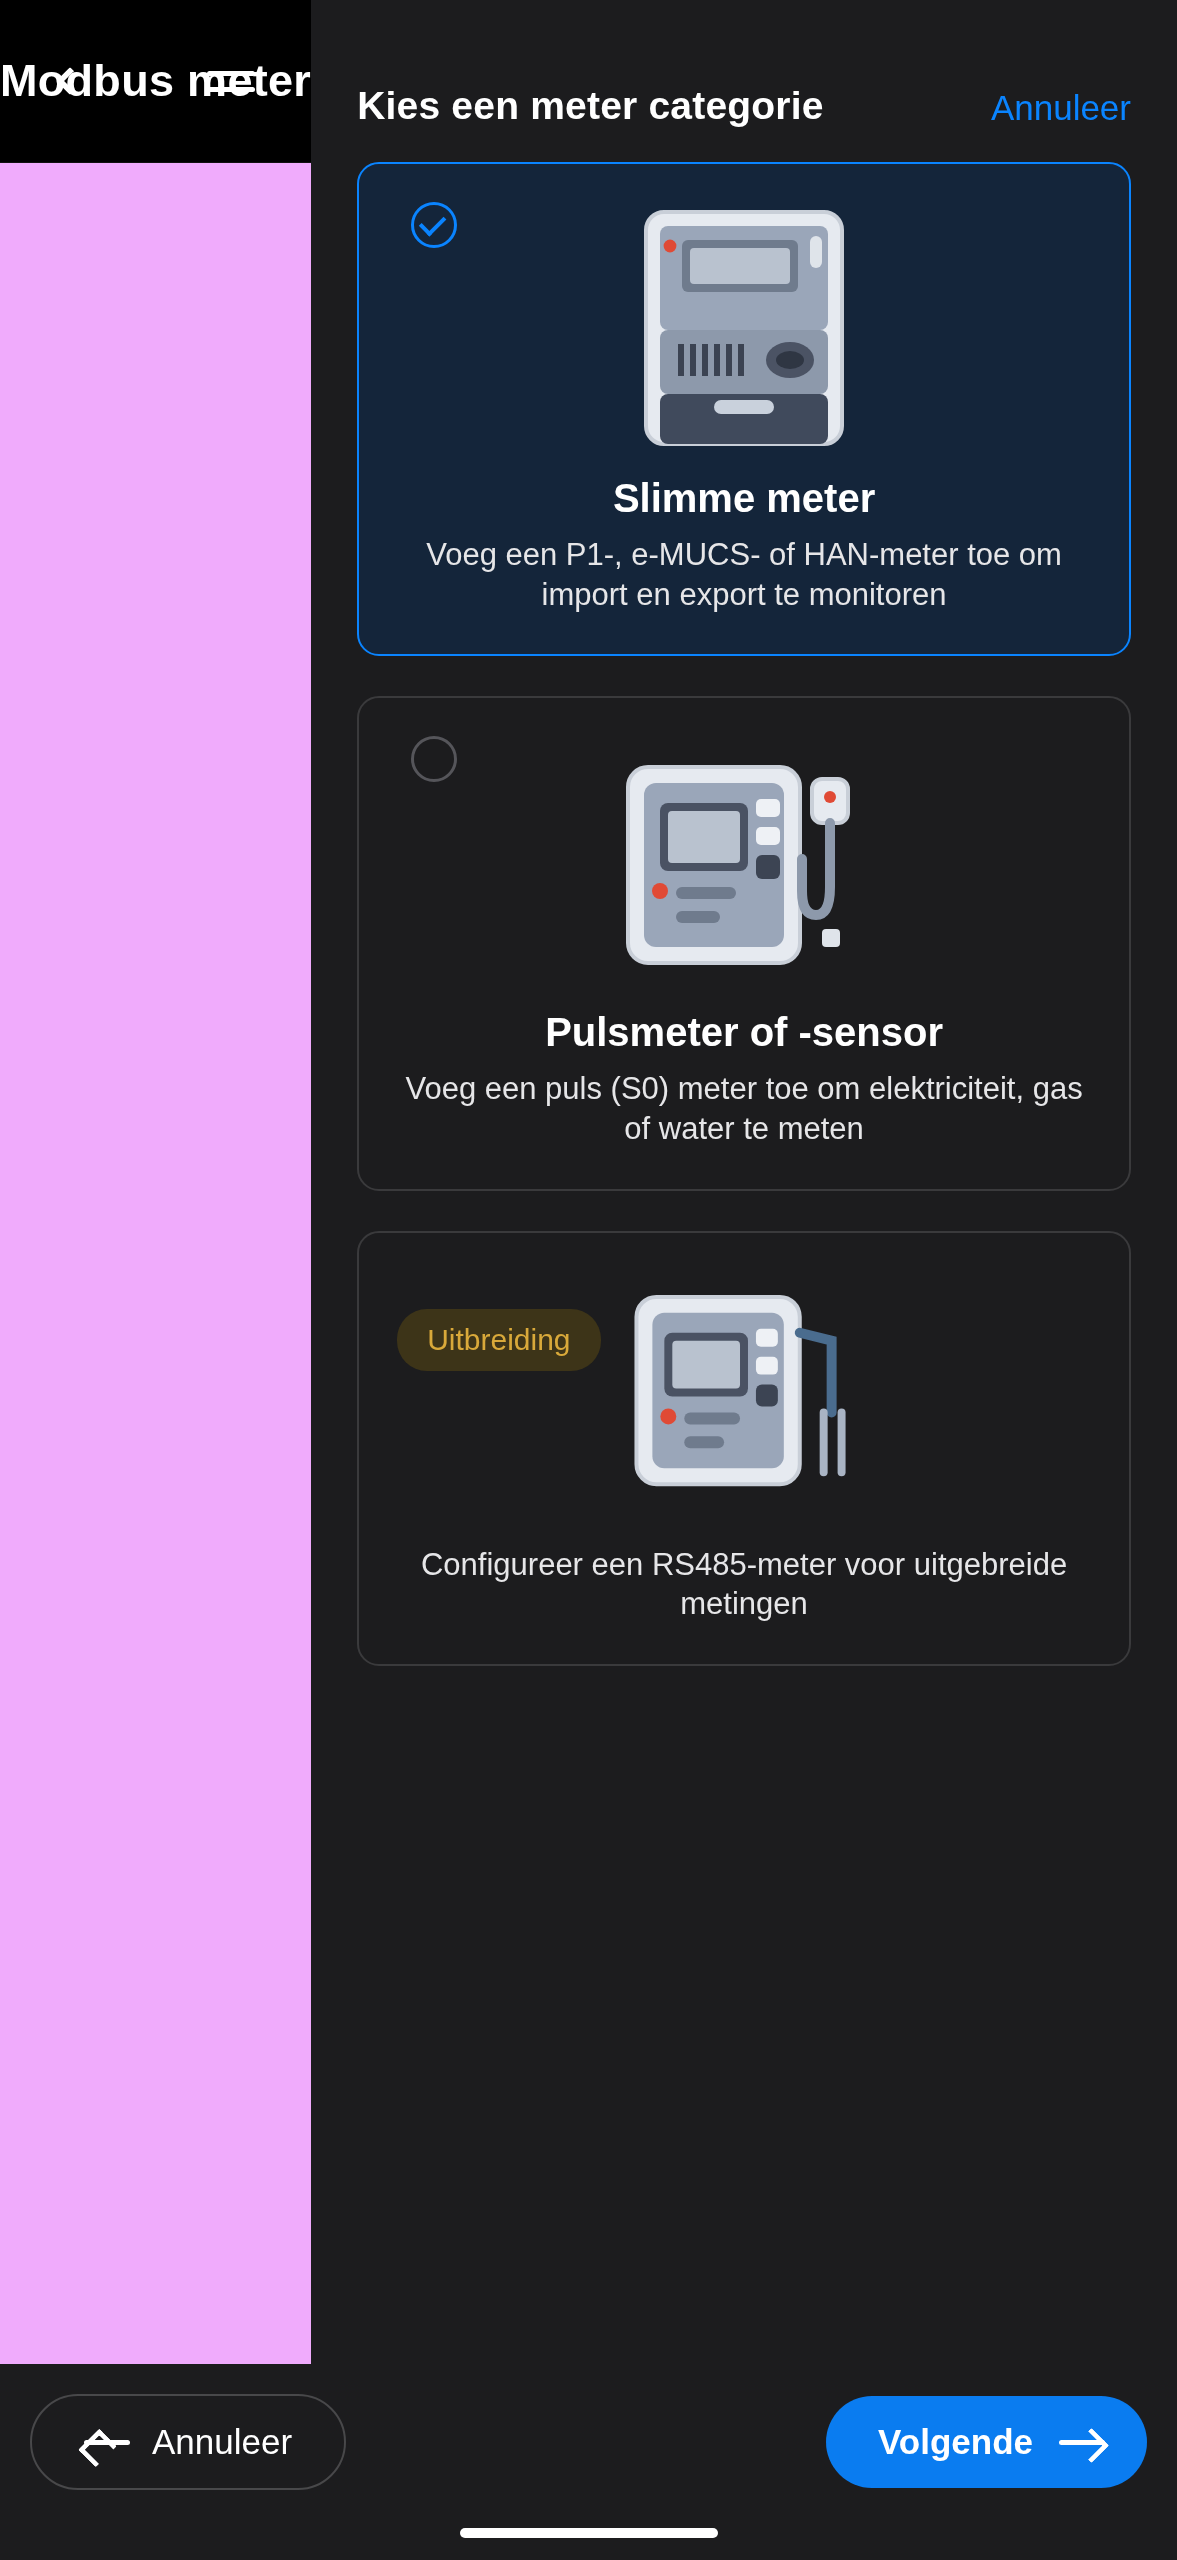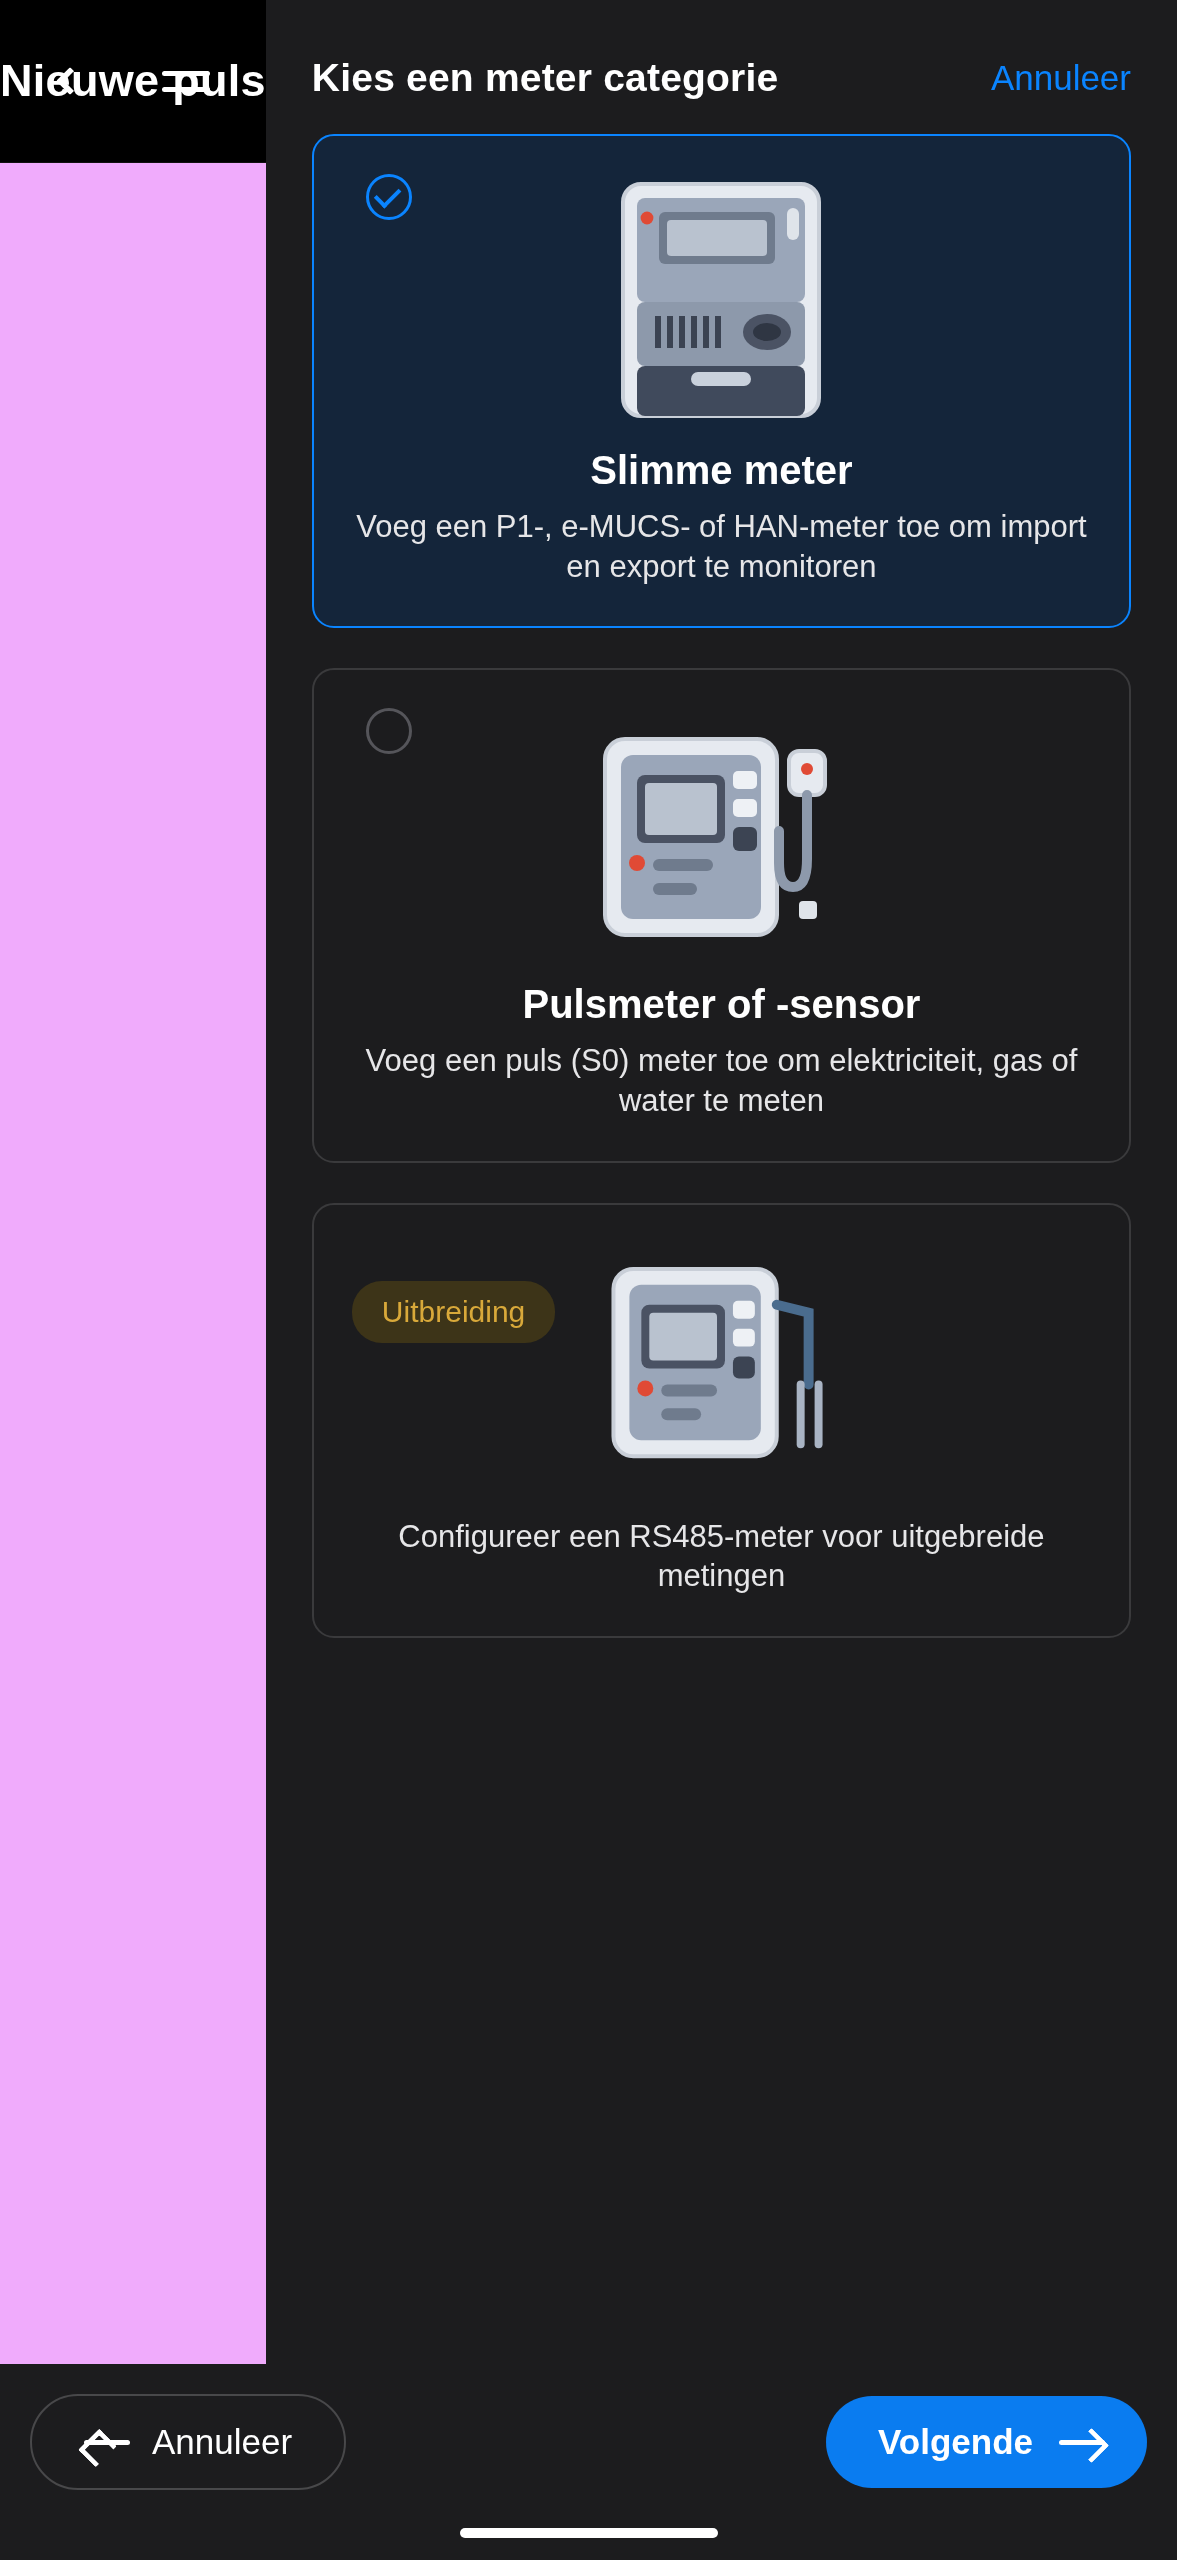--- a/index.html
+++ b/index.html
@@ -140,23 +140,23 @@
   
   .content {
     flex: 1 1 auto;
     position: relative;
     overflow: hidden;
     background: #1c1c1e;
     padding: 0 46px;
   }
   .section-head {
     display: flex;
-    align-items: center;
+    align-items: flex-end;
     justify-content: space-between;
-    padding: 56px 0 34px 0;
+    padding: 84px 0 34px 0;
   }
   .section-title {
     font-size: 39px;
     font-weight: bold;
     color: #fff;
     letter-spacing: .2px;
   }
   .cancel-link {
     font-size: 35px;
     color: #0a84ff;
@@ -321,21 +321,21 @@
       <div class="battery">
         <span>64</span>
       </div>
     </div>
   </div>
 
   <div class="navbar">
     <div class="nav-back">
       <div class="chev-left"></div>
     </div>
-    <div class="nav-title">Nieuwe puls</div>
+    <div class="nav-title">Modbus meter</div>
     <div class="nav-menu">
         <i></i>
         <i></i>
       </div>
   </div>
 
   <div class="content">
 
     <div class="section-head">
       <div class="section-title">Kies een meter categorie</div>

